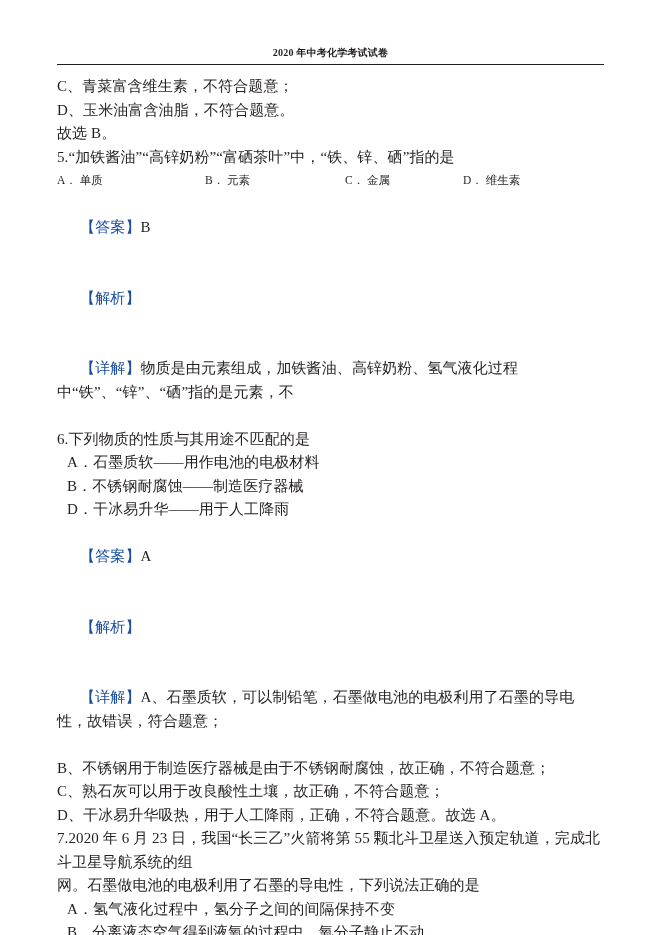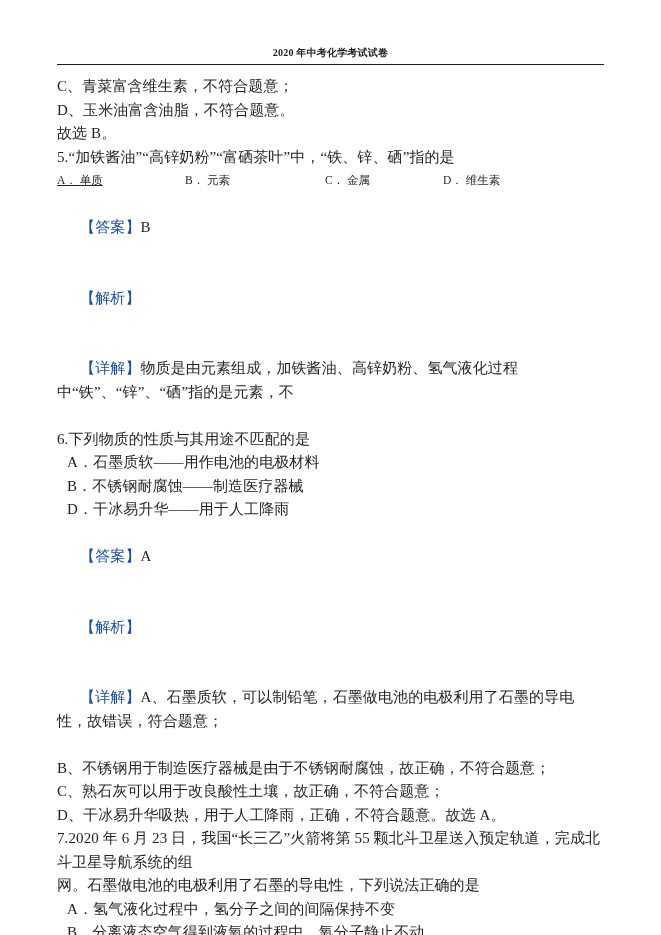--- a/index.html
+++ b/index.html
@@ -48,22 +48,22 @@
     color: #1a4fa0;
   }
   .opts {
     display: flex;
     font-size: 11.5px;
     line-height: 23.5px;
   }
   .opts .o {
     display: inline-block;
   }
-  .o1 { width: 128px; text-decoration: underline; }
-  .o2 { width: 140px; }
+  .o1 { width: 128px; }
+  .o2 { width: 140px; margin-left: 20px; }
   .o3 { width: 118px; }
   .o4 { width: 110px; }
   .sub {
     padding-left: 10px;
   }
 </style>
 </head>
 <body>
 
 <div class="page">

